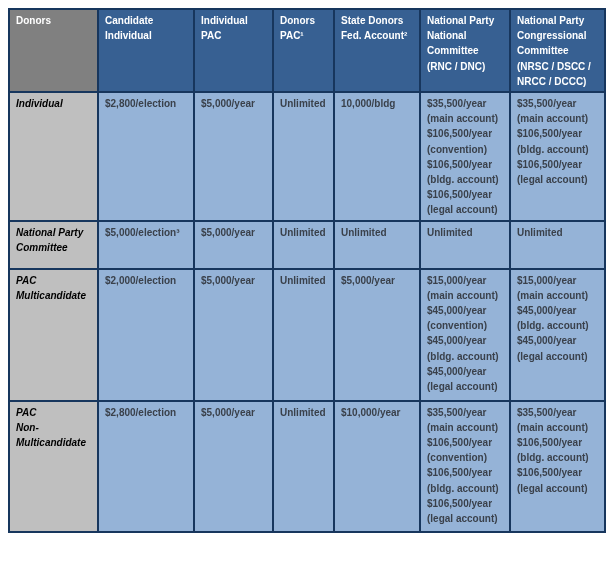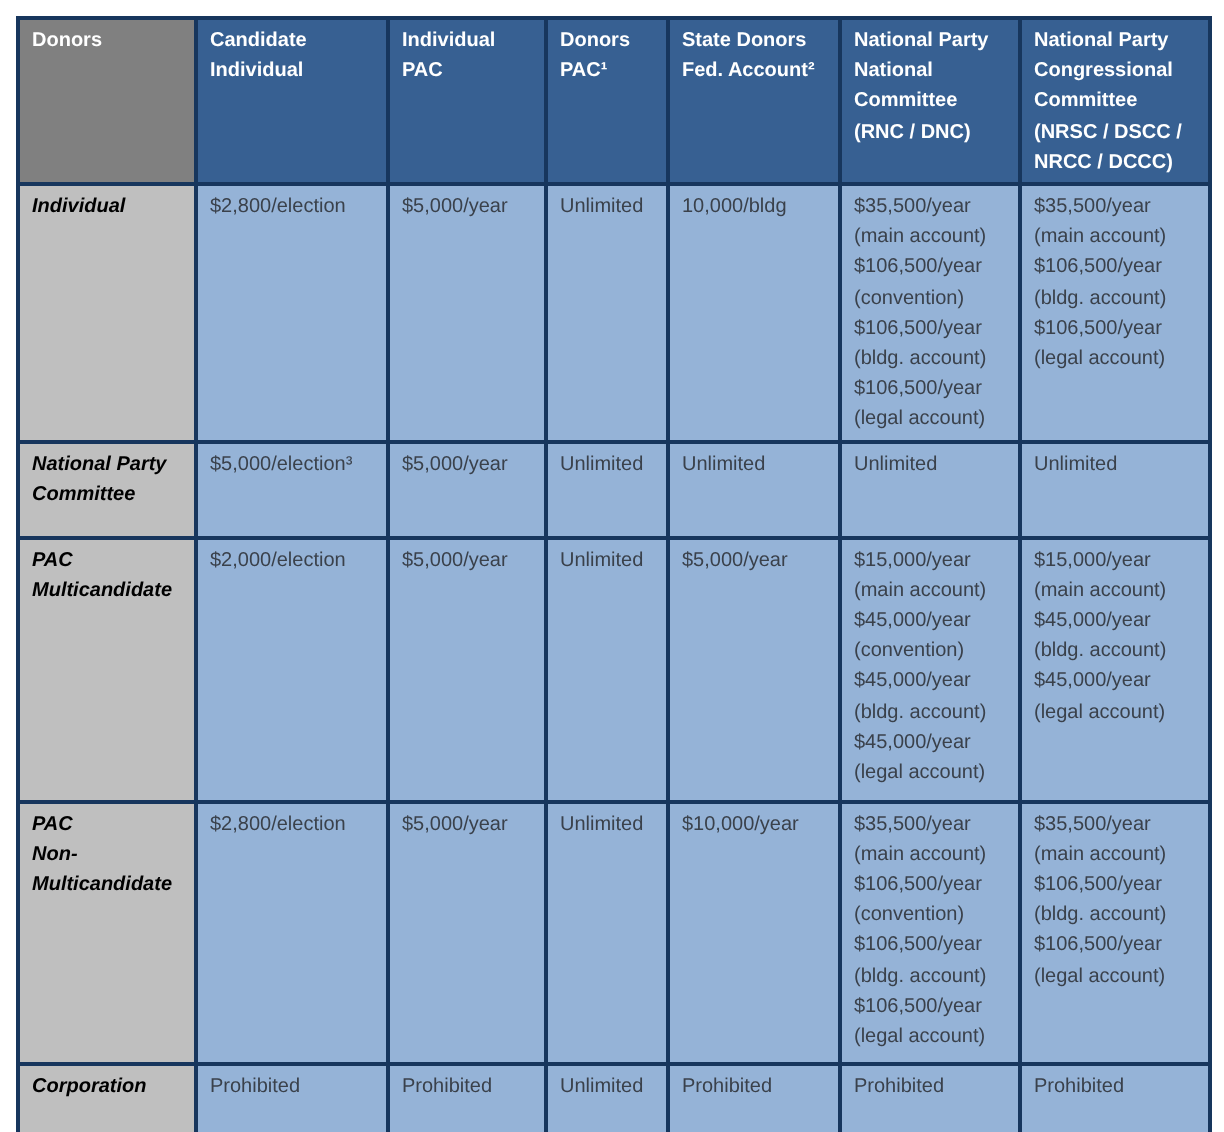--- a/index.html
+++ b/index.html
@@ -43,21 +43,21 @@
   }
   tbody th {
     background: var(--row-label-fill, #BFBFBF);
     color: #000000;
     font-weight: bold;
     font-style: italic;
   }
   tbody td {
     background: var(--cell-fill, #95B3D7);
     color: var(--cell-text, #3A414B);
-    font-weight: normal;
+    font-weight: bold;
   }
 </style>
 </head>
 <body>
 
 <div class="page">
   <table class="limits">
     <colgroup>
       <col style="width:89px">
       <col style="width:96px">
@@ -159,24 +159,15 @@
 (bldg. account)
 $106,500/year
 (legal account)</td>
         <td>$35,500/year
 (main account)
 $106,500/year
 (bldg. account)
 $106,500/year
 (legal account)</td>
       </tr>
-      <tr style="height:35px">
-        <th>Corporation</th>
-        <td>Prohibited</td>
-        <td>Prohibited</td>
-        <td>Unlimited</td>
-        <td>Prohibited</td>
-        <td>Prohibited</td>
-        <td>Prohibited</td>
-      </tr>
     </tbody>
   </table>
 </div>
 
 </body></html>

